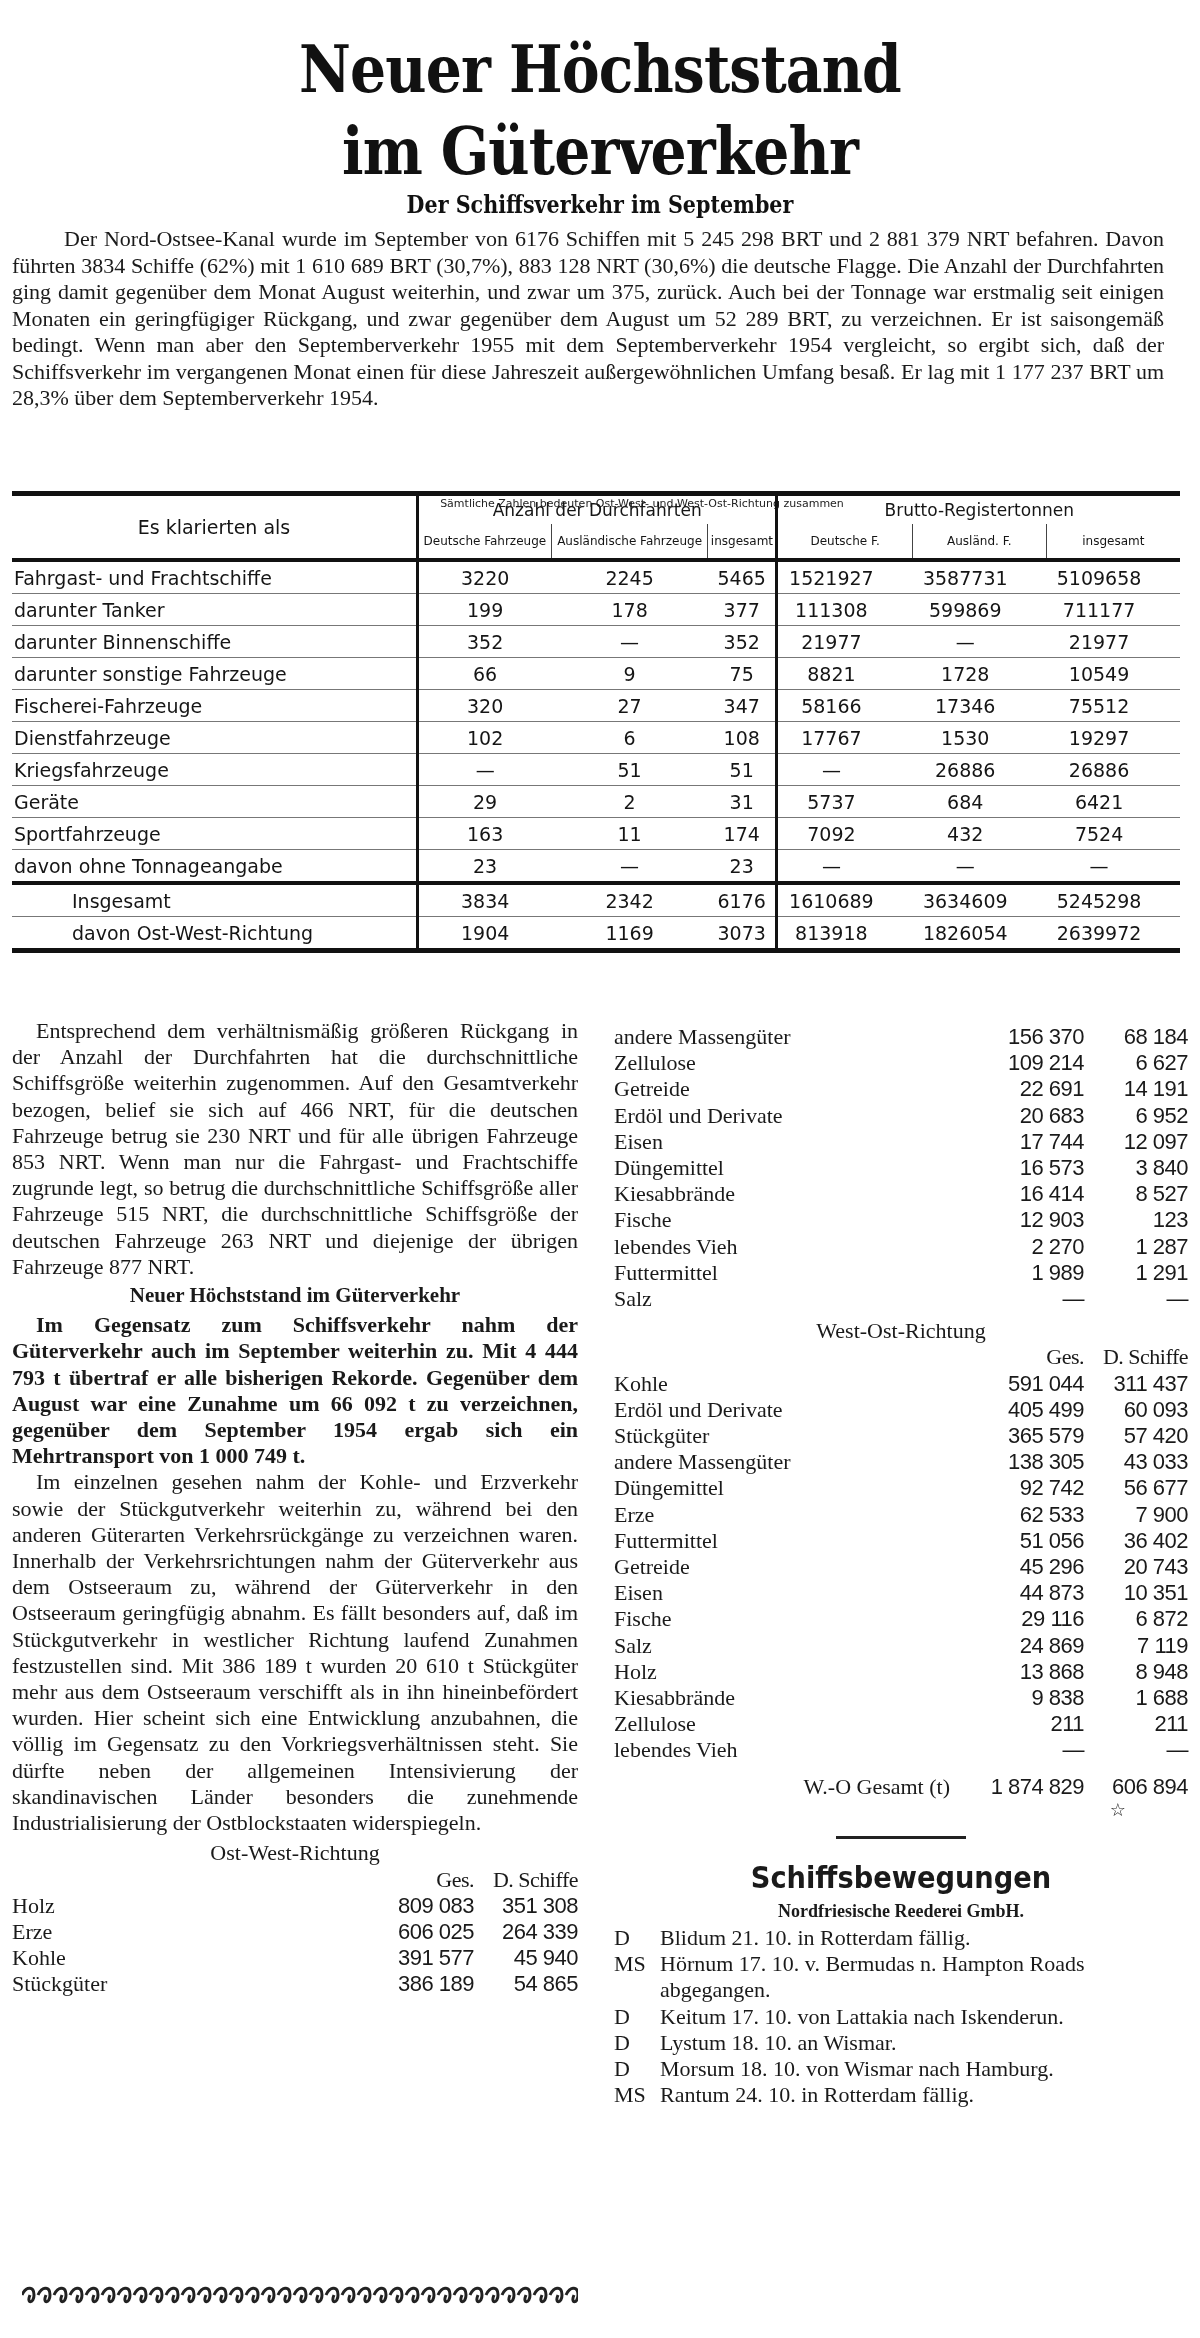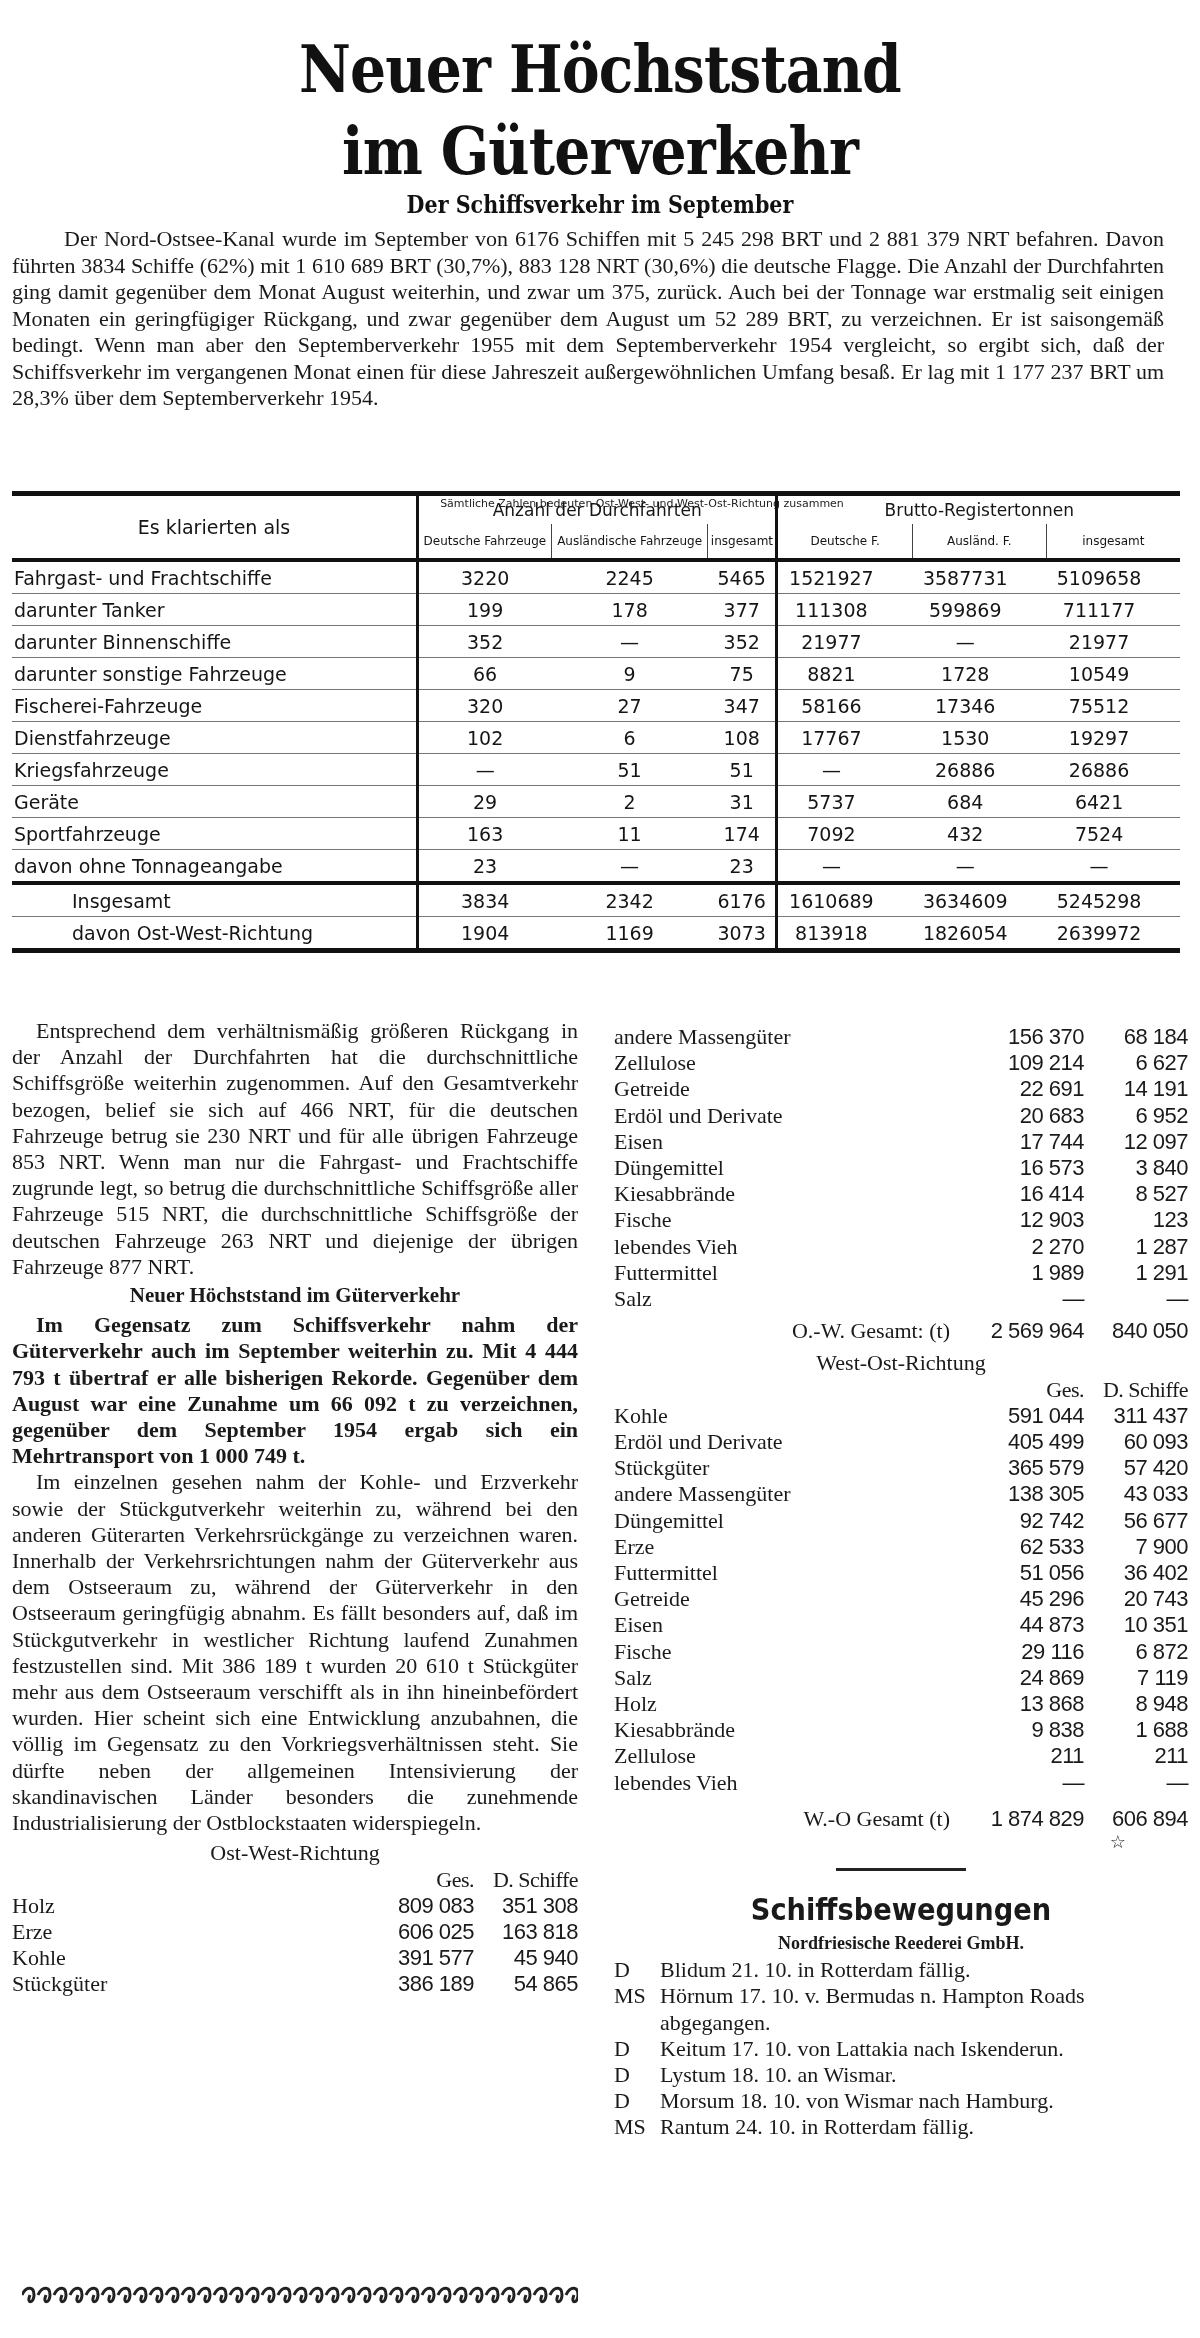--- a/index.html
+++ b/index.html
@@ -232,21 +232,21 @@
     </div>
     <div id="ow-left">
         <div class="cargo-row">
           <span class="name">Holz</span>
           <span class="v1">809 083</span>
           <span class="v2">351 308</span>
         </div>
         <div class="cargo-row">
           <span class="name">Erze</span>
           <span class="v1">606 025</span>
-          <span class="v2">163 818</span>
+          <span class="v2">264 339</span>
         </div>
         <div class="cargo-row">
           <span class="name">Kohle</span>
           <span class="v1">391 577</span>
           <span class="v2">45 940</span>
         </div>
         <div class="cargo-row">
           <span class="name">Stückgüter</span>
           <span class="v1">386 189</span>
           <span class="v2">54 865</span>
@@ -309,25 +309,20 @@
           <span class="name">Futtermittel</span>
           <span class="v1">1 989</span>
           <span class="v2">1 291</span>
         </div>
         <div class="cargo-row">
           <span class="name">Salz</span>
           <span class="v1">—</span>
           <span class="v2">—</span>
         </div>
       </div>
-    <div class="cargo-total" style="margin-top:6px">
-      <span class="name">O.-W. Gesamt: (t)</span>
-      <span class="v1">2 569 964</span>
-      <span class="v2">840 050</span>
-    </div>
 
     <div class="cargo-title" style="margin-top:6px">West-Ost-Richtung</div>
     <div class="cargo-head">
       <span></span>
       <span class="v1">Ges.</span>
       <span class="v2">D. Schiffe</span>
     </div>
     <div id="wo-list">
         <div class="cargo-row">
           <span class="name">Kohle</span>

